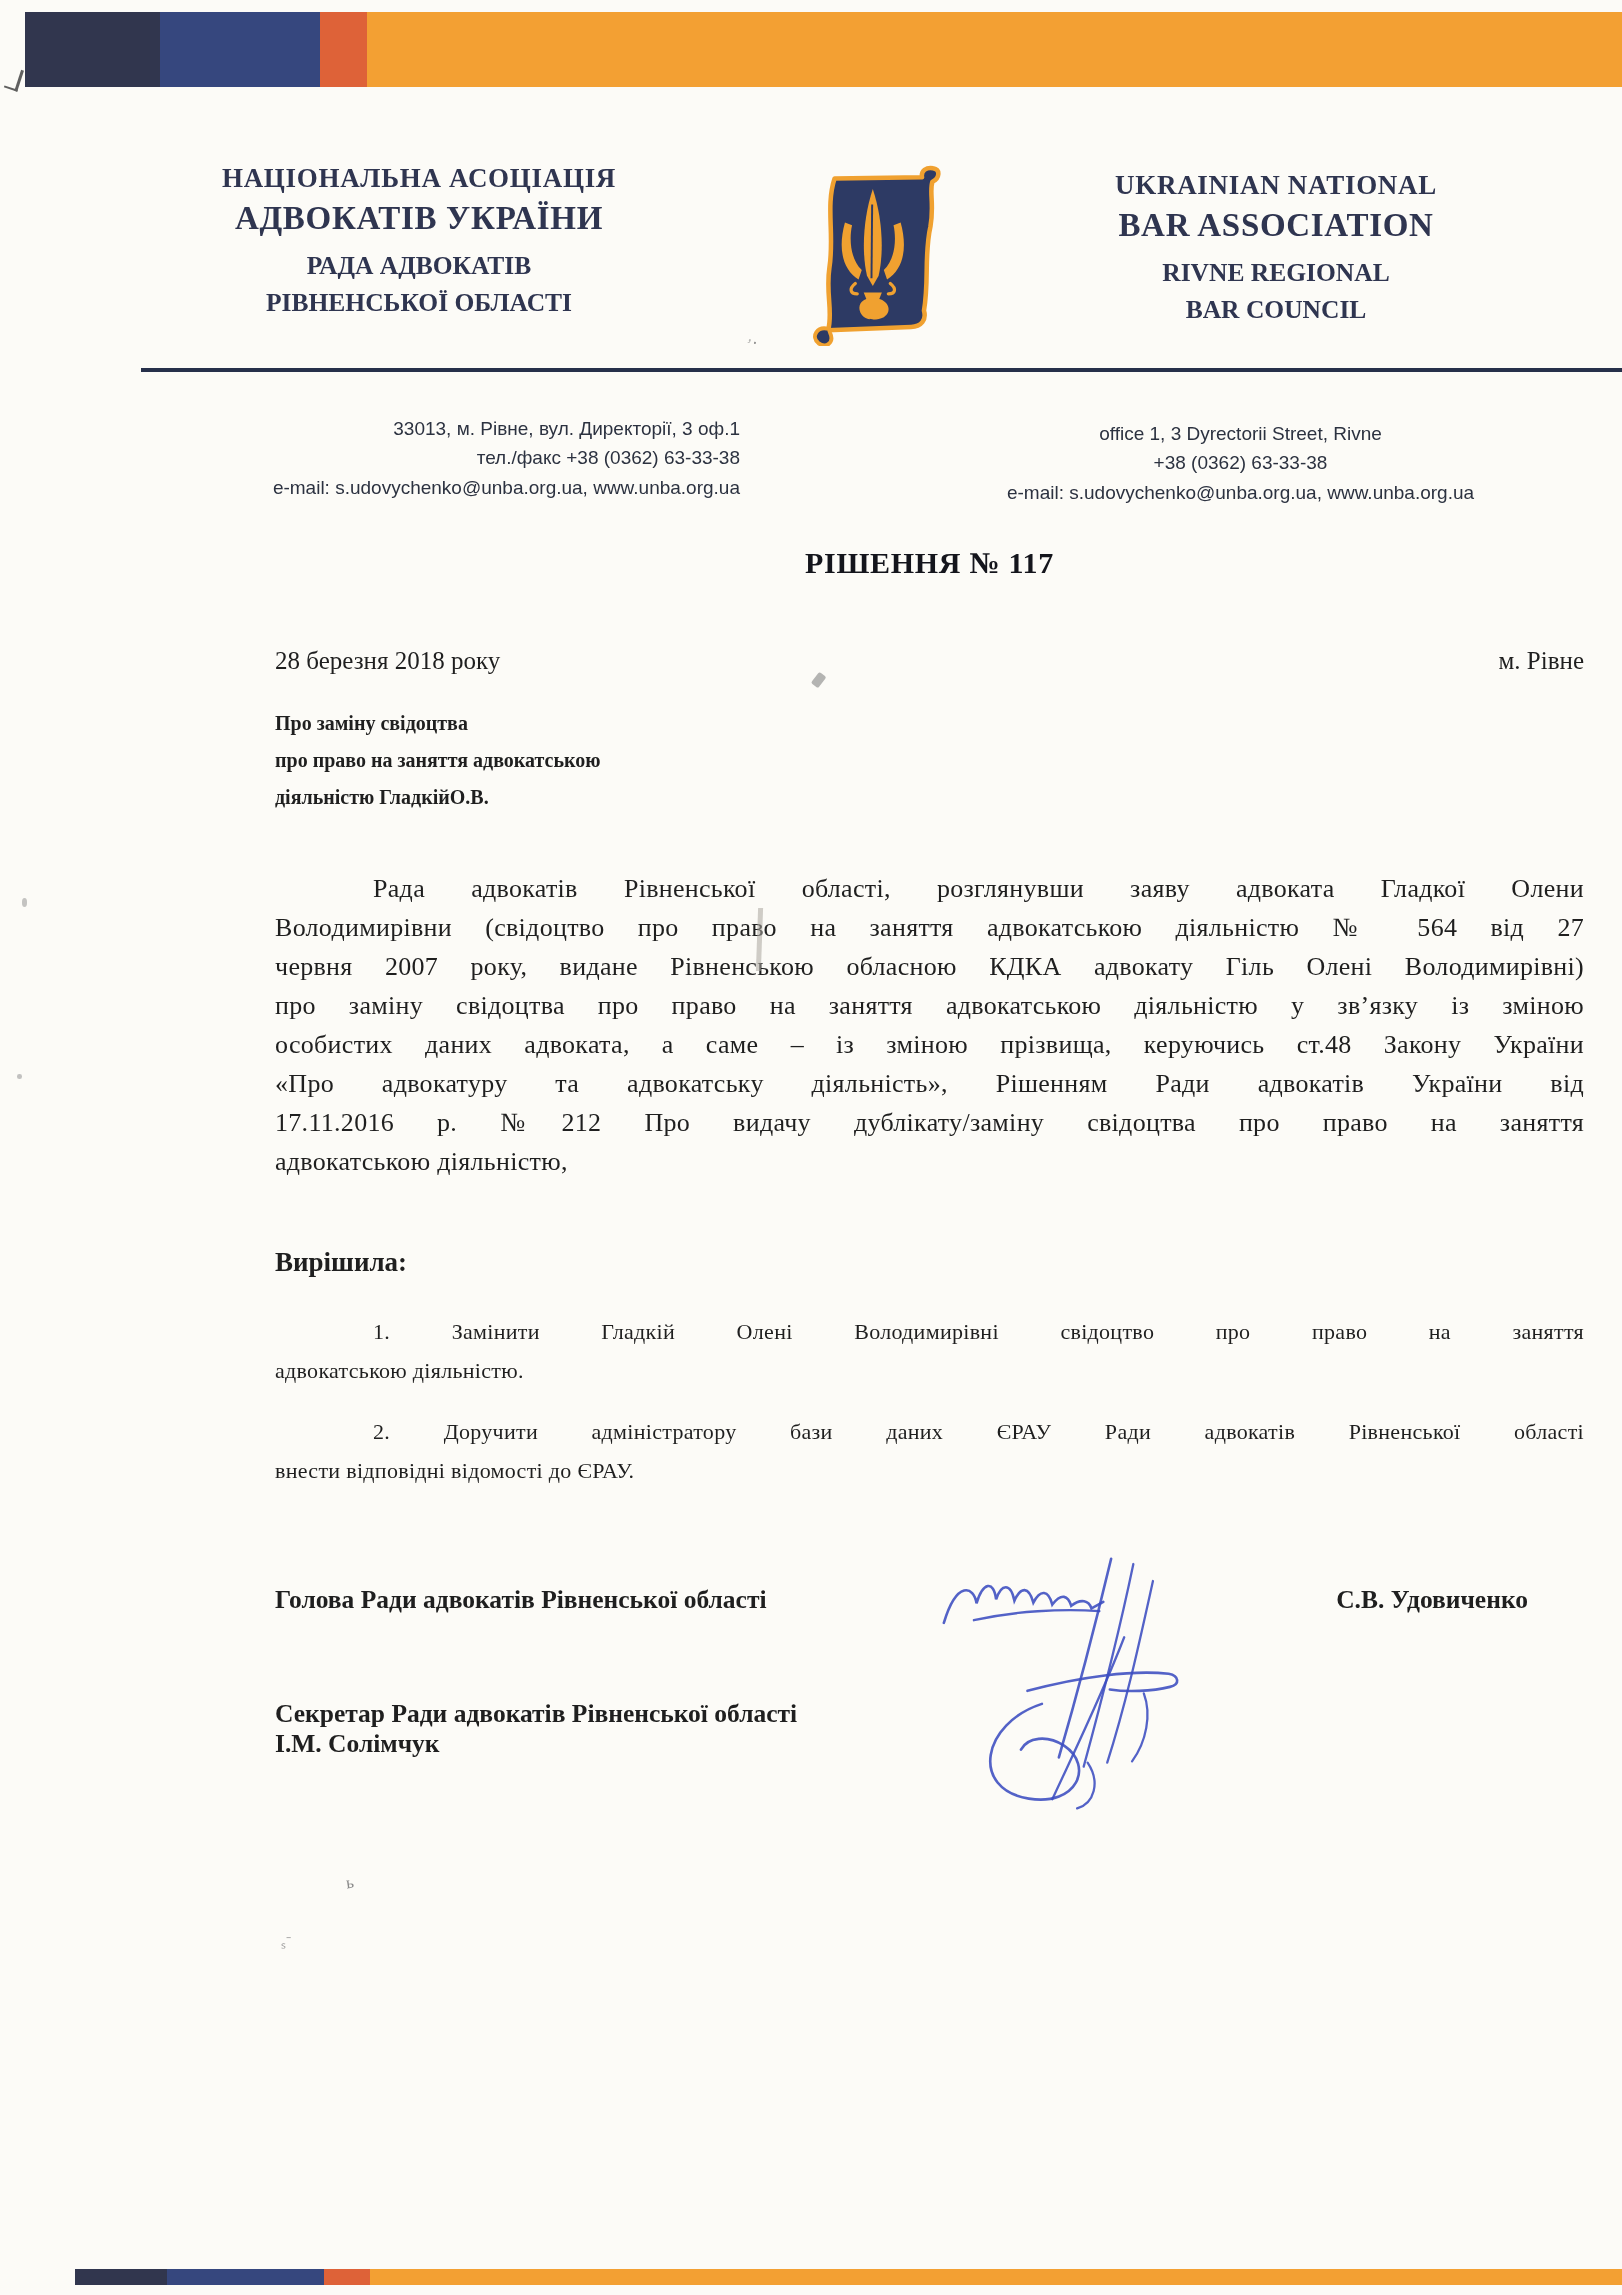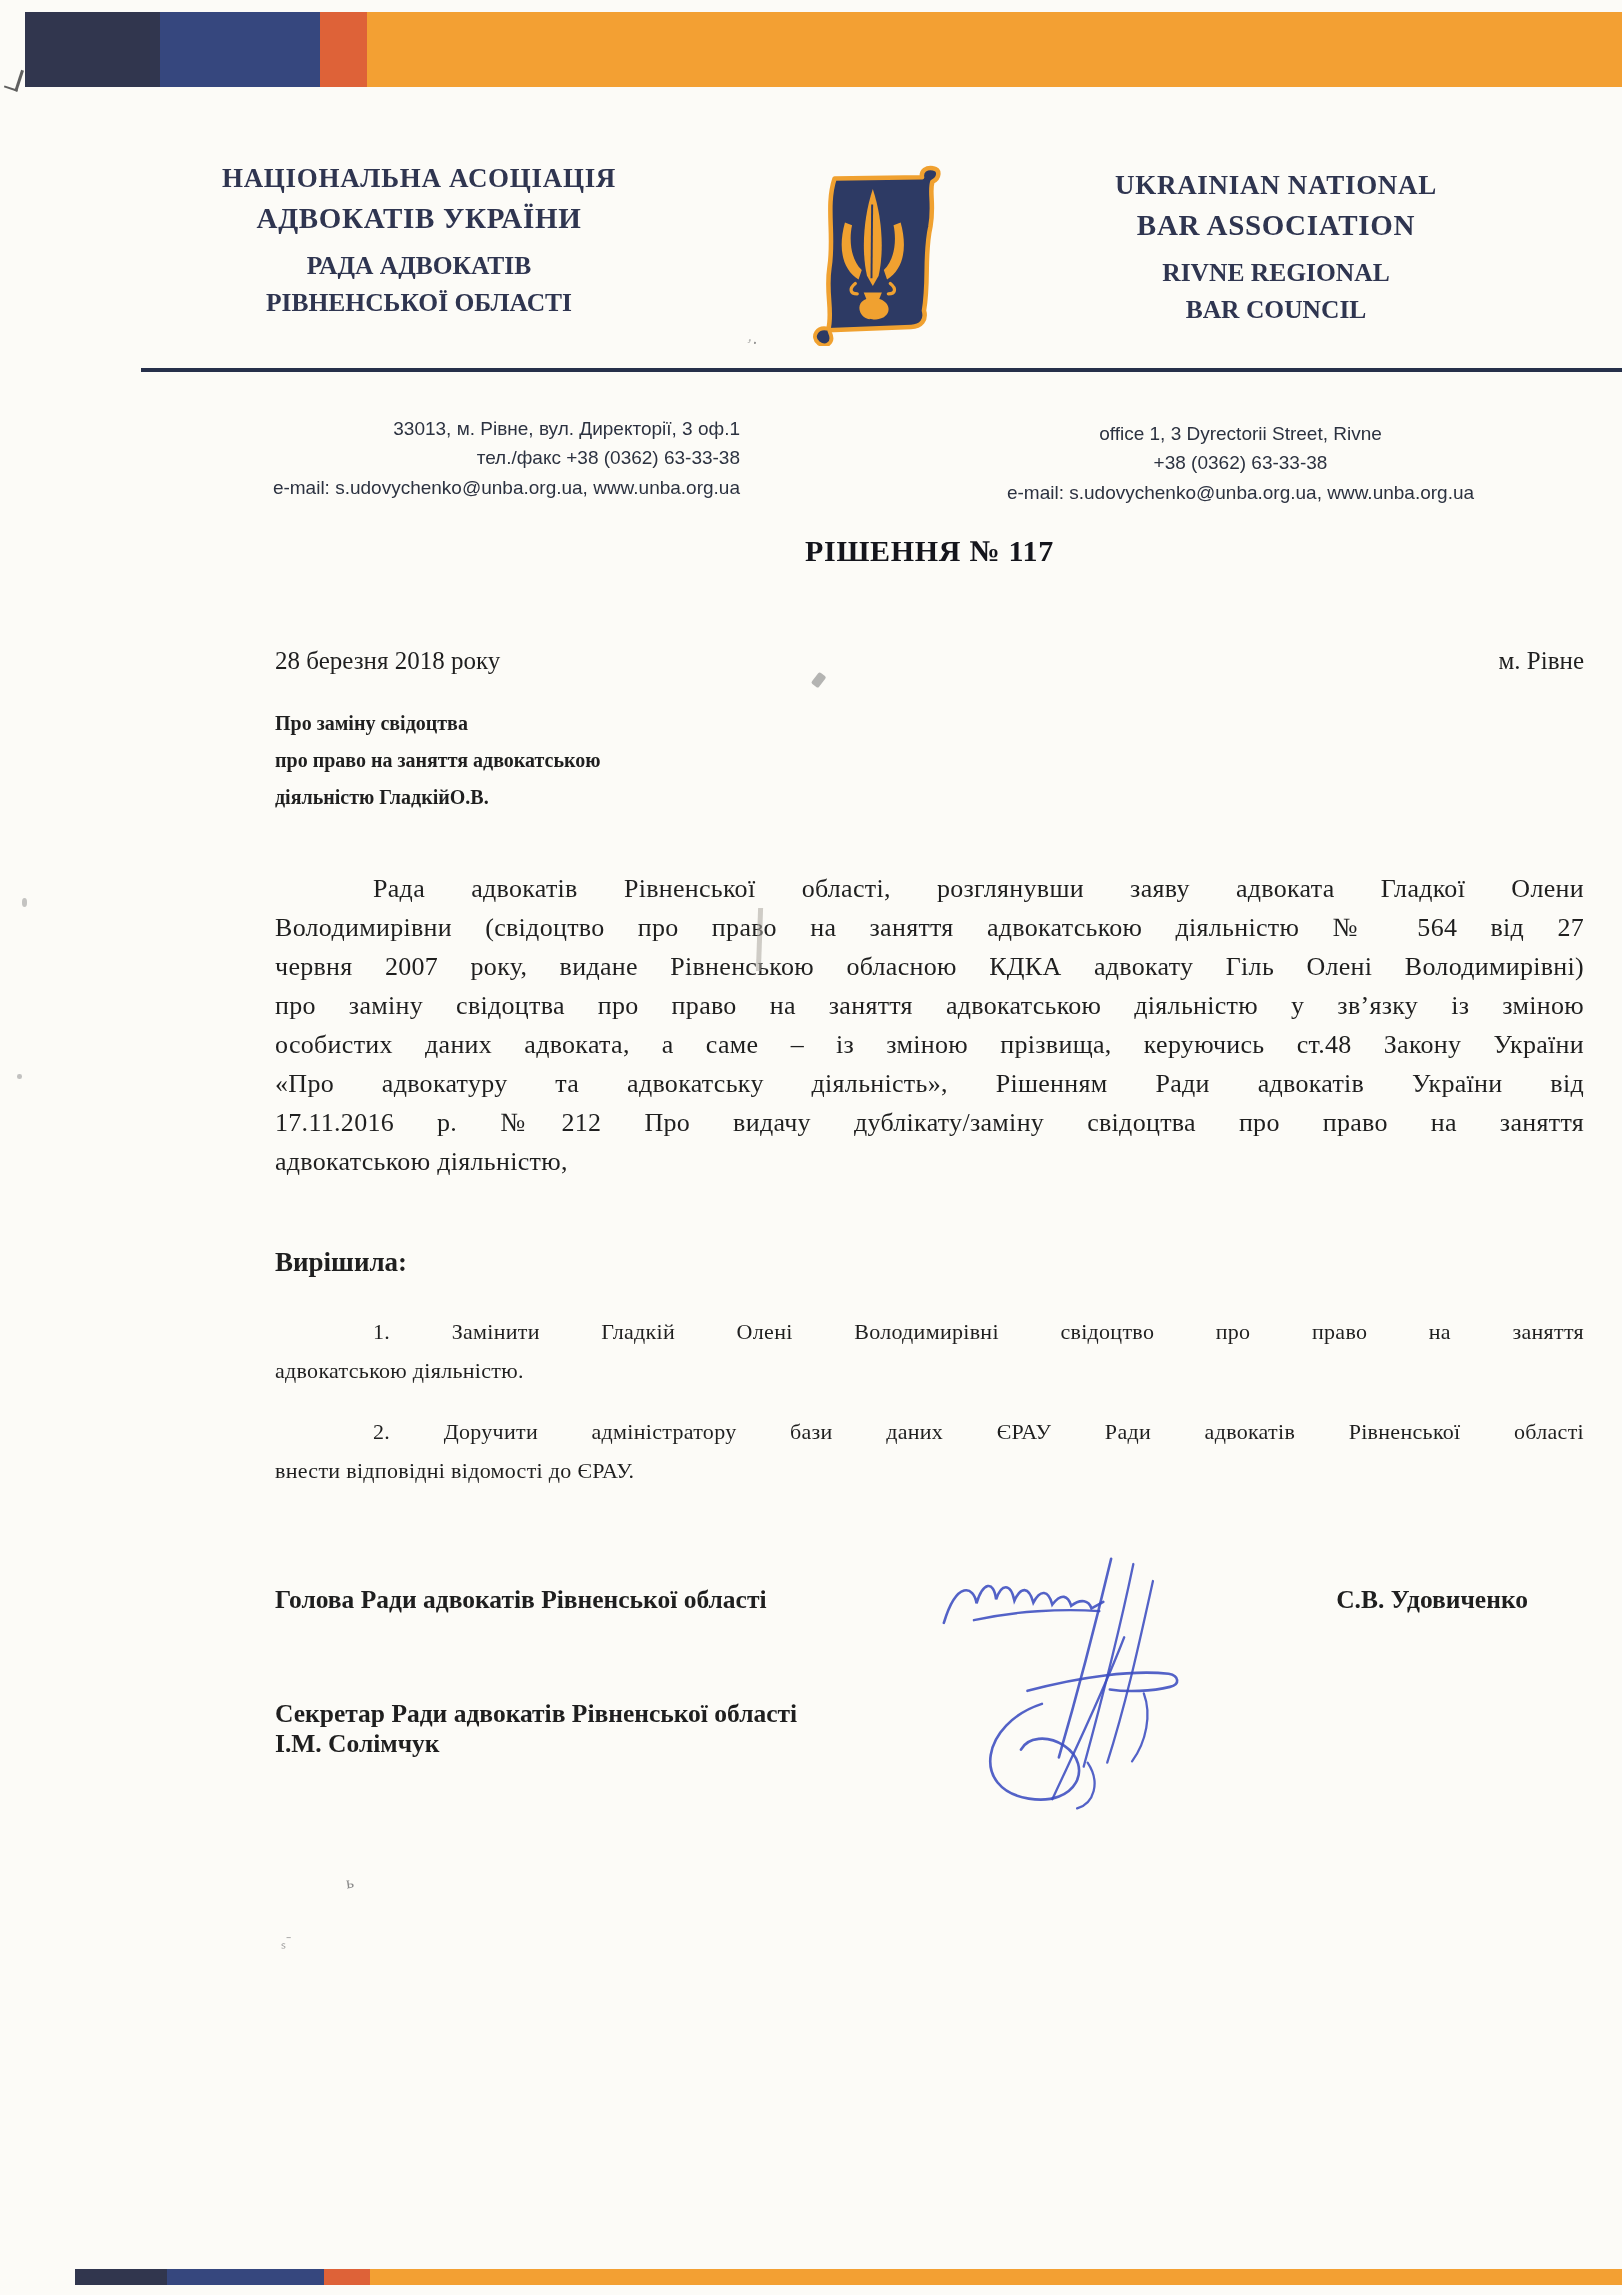--- a/index.html
+++ b/index.html
@@ -13,31 +13,31 @@
   .seg-blue{background:#36477e;}
   .seg-red{background:#de6238;}
   .seg-orange{background:#f3a033;flex:1;}
   .band-top .seg-dark{width:135px;} .band-top .seg-blue{width:160px;} .band-top .seg-red{width:47px;}
   .band-bottom .seg-dark{width:92px;} .band-bottom .seg-blue{width:157px;} .band-bottom .seg-red{width:46px;}
   
   .org{position:absolute;text-align:center;font-weight:bold;color:#2f3550;line-height:37px;}
   .org-ua{left:177px;top:160px;width:484px;}
   .org-en{left:1047px;top:167px;width:458px;}
   .org div:nth-child(1){font-size:27px;letter-spacing:0.7px;}
-  .org div:nth-child(2){font-size:29px;letter-spacing:0.7px;line-height:42px;}
+  .org div:nth-child(2){font-size:33px;letter-spacing:0.7px;line-height:42px;}
   .org div:nth-child(3){font-size:25.5px;margin-top:7.9px;}
   .org div:nth-child(4){font-size:25.5px;}
   .emblem{position:absolute;left:797px;top:164px;width:149px;height:182px;}
   .divider{position:absolute;left:141px;right:0;top:368px;height:3.9px;background:#26304a;}
   .contact{position:absolute;text-align:center;font-family:"Liberation Sans",sans-serif;
            font-size:19px;line-height:29.4px;color:#2c3240;}
   .contact-ua{left:118px;top:414px;width:622px;text-align:right;}
   .contact-en{left:910px;top:419px;width:661px;}
   
-  .title{position:absolute;left:275px;top:534px;width:1309px;text-align:center;
+  .title{position:absolute;left:275px;top:546px;width:1309px;text-align:center;
          font-size:30px;font-weight:bold;letter-spacing:0.7px;color:#14151c;}
   .daterow{position:absolute;left:275px;top:647px;width:1309px;display:flex;
            justify-content:space-between;font-size:25px;}
   .subject{position:absolute;left:275px;top:705px;width:785px;font-weight:bold;
            font-size:20px;line-height:37px;}
   .para{position:absolute;left:275px;top:869px;width:1309px;font-size:26px;line-height:39px;
         letter-spacing:0.3px;}
   .para div, .item div{text-align:justify;text-align-last:justify;}
   .para div.last, .item div.last{text-align-last:left;}
   .para div:first-child, .item div:first-child{text-indent:98px;}

